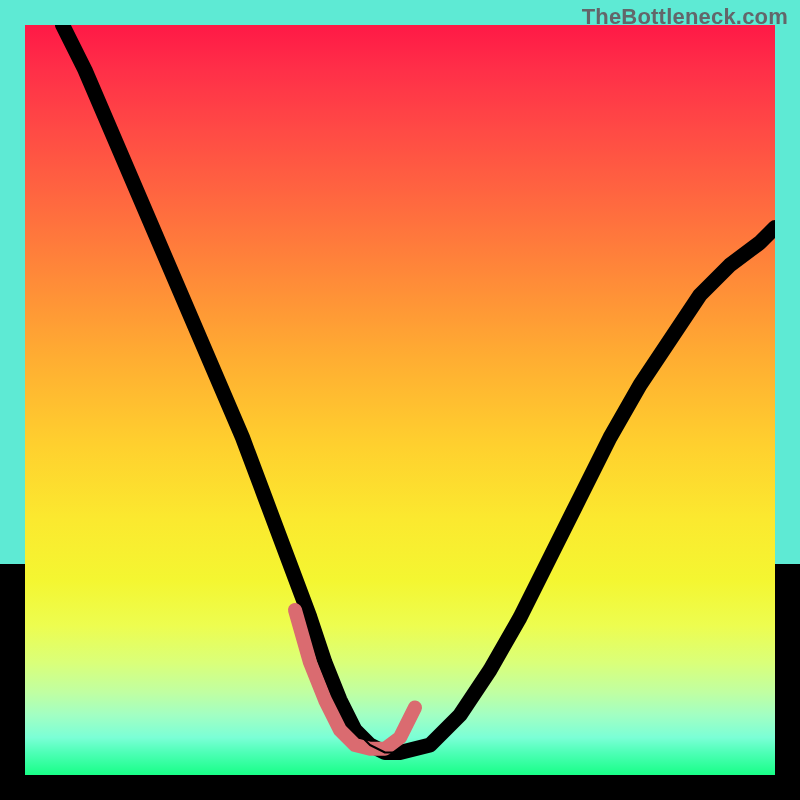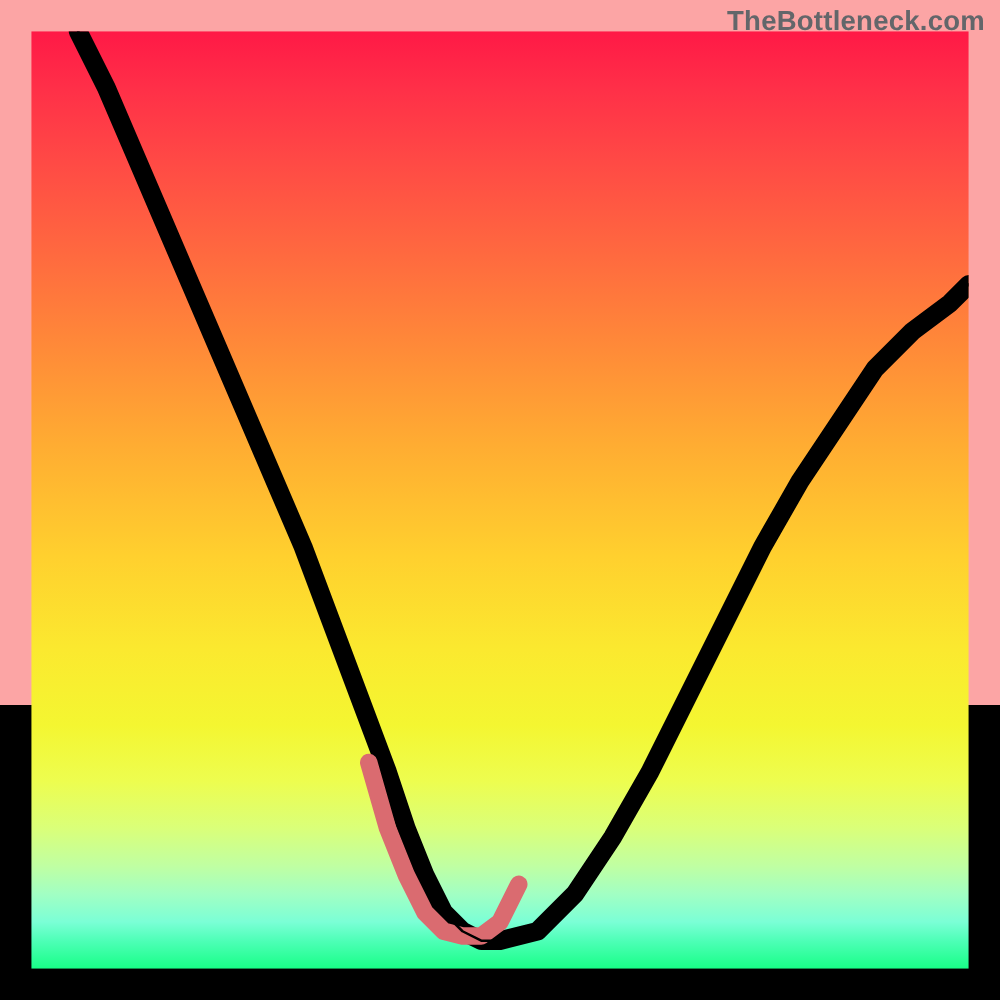--- a/index.html
+++ b/index.html
@@ -1,21 +1,21 @@
 <!DOCTYPE html>
 <html><head>
 <meta charset="utf-8">
 <style>
   * { margin: 0; padding: 0; box-sizing: border-box; }
   html, body { width: 800px; height: 800px; overflow: hidden; background: #000; }
   .frame {
     position: relative;
     width: 800px;
     height: 564px;
-    background: #fca5a5;
+    background: #5eead4;
   }
   .watermark {
     position: absolute;
     top: 4px;
     right: 12px;
     font-family: Arial, Helvetica, sans-serif;
     font-size: 22px;
     font-weight: 600;
     color: #63666a;
     letter-spacing: 0.2px;

